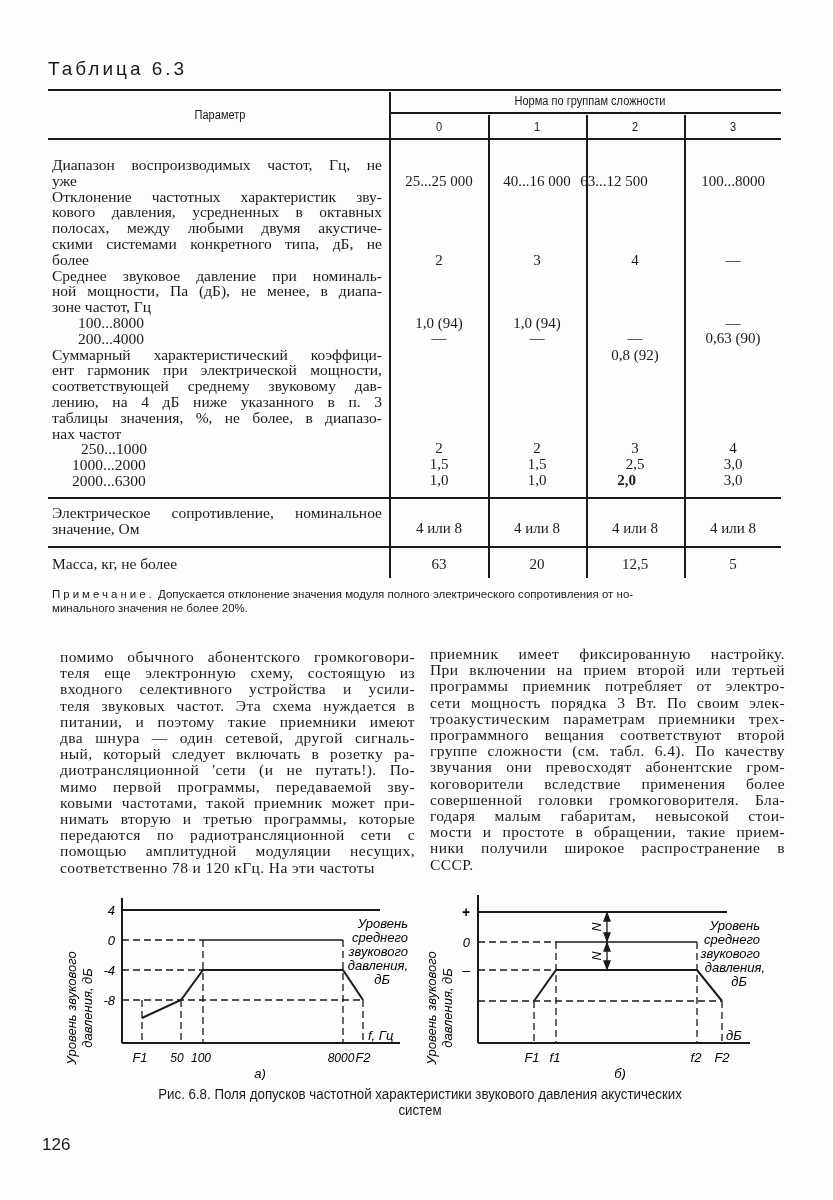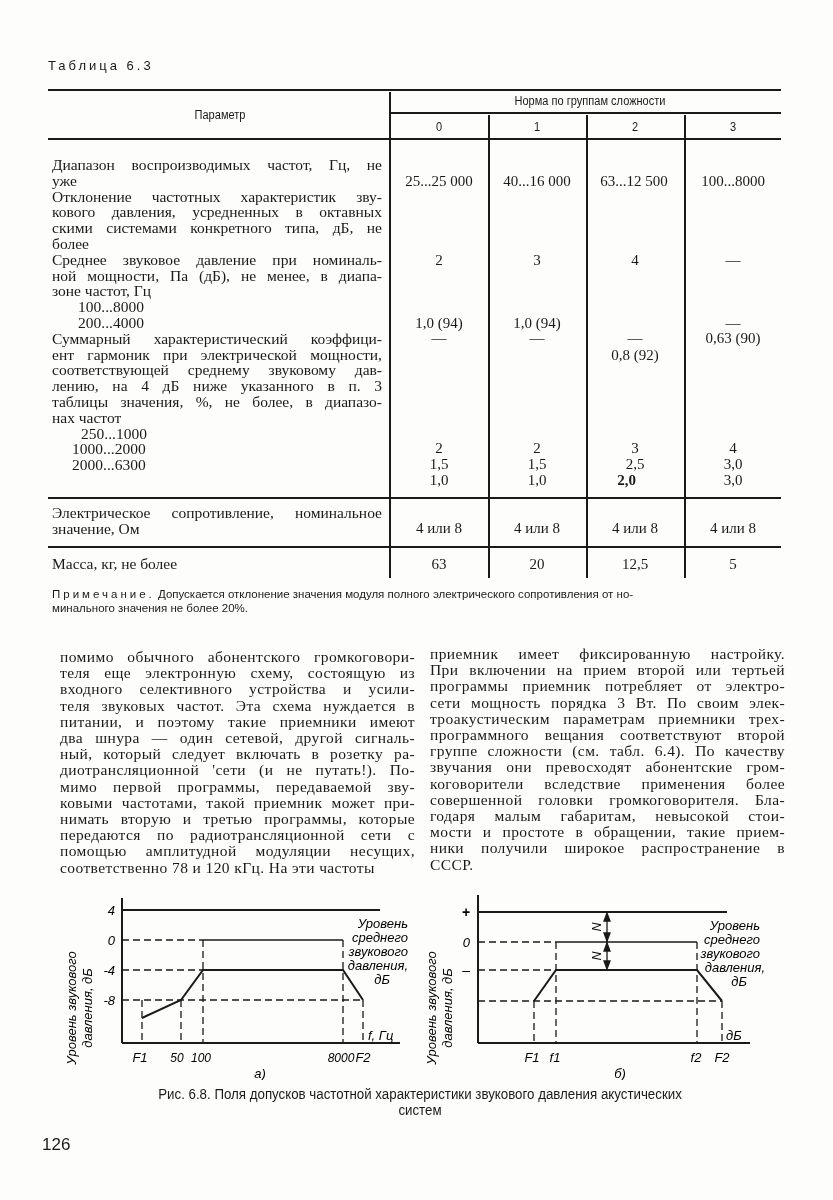--- a/index.html
+++ b/index.html
@@ -1,19 +1,19 @@
 <!DOCTYPE html>
 <html><head>
 <meta charset="utf-8">
 <style>
   html, body { margin:0; padding:0; background:#fdfdfb; }
   body { width:833px; height:1200px; position:relative; overflow:hidden;
          font-family:"Liberation Serif", serif; color:#1a1a1a; }
   .abs { position:absolute; }
-  .table-title { left:48px; top:58px; font-size:13px; letter-spacing:3px; font-family:"Liberation Sans Narrow","Liberation Sans", sans-serif; }
+  .table-title { left:48px; top:58px; font-size:19px; letter-spacing:3px; font-family:"Liberation Sans Narrow","Liberation Sans", sans-serif; }
   .rule { position:absolute; background:#1a1a1a; }
   .vrule { position:absolute; background:#1a1a1a; width:1.5px; }
   .hdr { font-family:"Liberation Sans", sans-serif; font-size:12px; text-align:center; transform:scaleX(0.92); }
   .param { position:absolute; left:52px; width:330px; font-size:15.5px; line-height:15.8px; text-align:justify; }
   .param .l { display:block; text-align-last:justify; }
   .param .last { display:block; text-align-last:left; }
   .param .ind { display:block; padding-left:26px; }
   .cell { position:absolute; font-size:15px; text-align:center; width:100px; line-height:16px; }
   .note { position:absolute; left:52px; top:587px; width:730px; font-family:"Liberation Sans", sans-serif; font-size:11.5px; line-height:14px; text-align:justify; }
   .note .sp { letter-spacing:3px; }
@@ -45,20 +45,21 @@
 <div class="abs hdr" style="left:390px; top:120px; width:98px;">0</div>
 <div class="abs hdr" style="left:488px; top:120px; width:98px;">1</div>
 <div class="abs hdr" style="left:586px; top:120px; width:98px;">2</div>
 <div class="abs hdr" style="left:684px; top:120px; width:98px;">3</div>
 
 <div class="param" style="top:157px;">
   <span class="l">Диапазон воспроизводимых частот, Гц, не</span>
   <span class="last">уже</span>
   <span class="l">Отклонение частотных характеристик зву-</span>
   <span class="l">кового давления, усредненных в октавных</span>
+  <span class="l">полосах, между любыми двумя акустиче-</span>
   <span class="l">скими системами конкретного типа, дБ, не</span>
   <span class="last">более</span>
   <span class="l">Среднее звуковое давление при номиналь-</span>
   <span class="l">ной мощности, Па (дБ), не менее, в диапа-</span>
   <span class="last">зоне частот, Гц</span>
   <span class="ind">100...8000</span>
   <span class="ind">200...4000</span>
   <span class="l">Суммарный характеристический коэффици-</span>
   <span class="l">ент гармоник при электрической мощности,</span>
   <span class="l">соответствующей среднему звуковому дав-</span>
@@ -74,21 +75,21 @@
   <span class="l">Электрическое сопротивление, номинальное</span>
   <span class="last">значение, Ом</span>
 </div>
 <div class="param" style="top:556px;">
   <span class="last">Масса, кг, не более</span>
 </div>
 
 <div id="cells">
     <div class="cell" style="left: 390px; top: 173px; width: 98px;">25...25 000</div>
     <div class="cell" style="left: 488px; top: 173px; width: 98px;">40...16 000</div>
-    <div class="cell" style="left: 590px; top: 173px; width: 88px;">63...12 500</div>
+    <div class="cell" style="left: 570px; top: 173px; width: 88px;">63...12 500</div>
     <div class="cell" style="left: 684px; top: 173px; width: 98px;">100...8000</div>
     <div class="cell" style="left: 390px; top: 252px; width: 98px;">2</div>
     <div class="cell" style="left: 488px; top: 252px; width: 98px;">3</div>
     <div class="cell" style="left: 586px; top: 252px; width: 98px;">4</div>
     <div class="cell" style="left: 684px; top: 252px; width: 98px;">—</div>
     <div class="cell" style="left: 390px; top: 315px; width: 98px;">1,0 (94)</div>
     <div class="cell" style="left: 488px; top: 315px; width: 98px;">1,0 (94)</div>
     <div class="cell" style="left: 586px; top: 315px; width: 98px; margin-top: 32px;">0,8 (92)</div>
     <div class="cell" style="left: 684px; top: 315px; width: 98px;">—</div>
     <div class="cell" style="left: 390px; top: 330px; width: 98px;">—</div>

